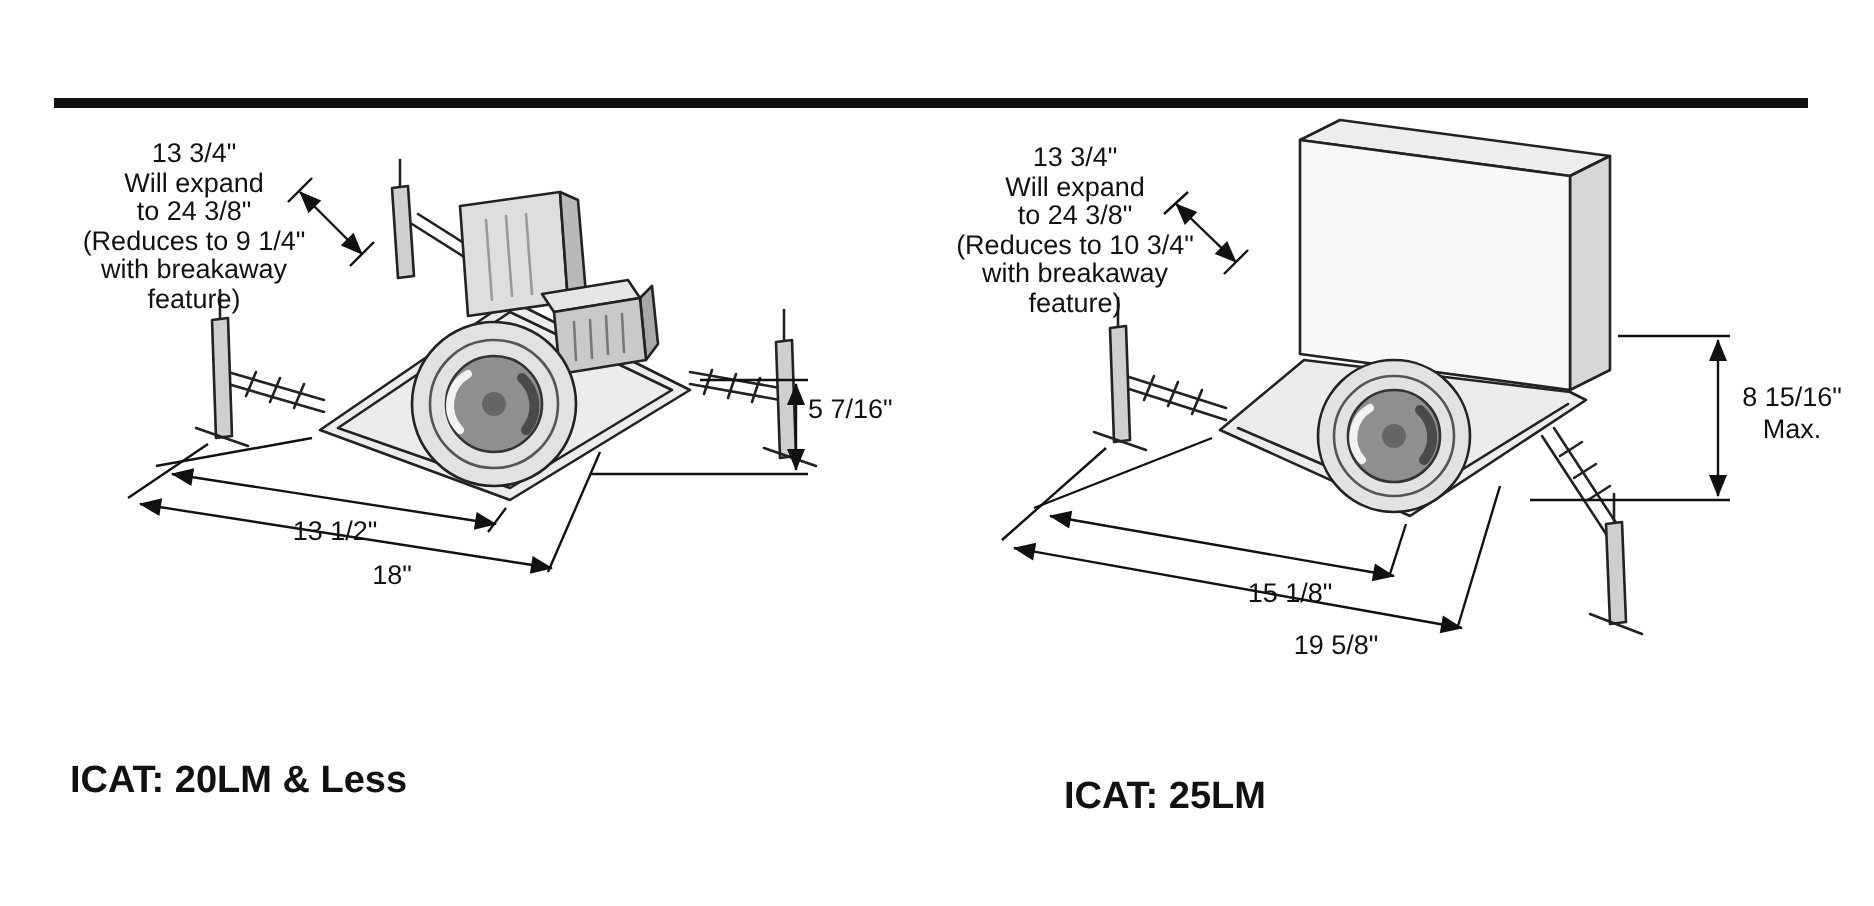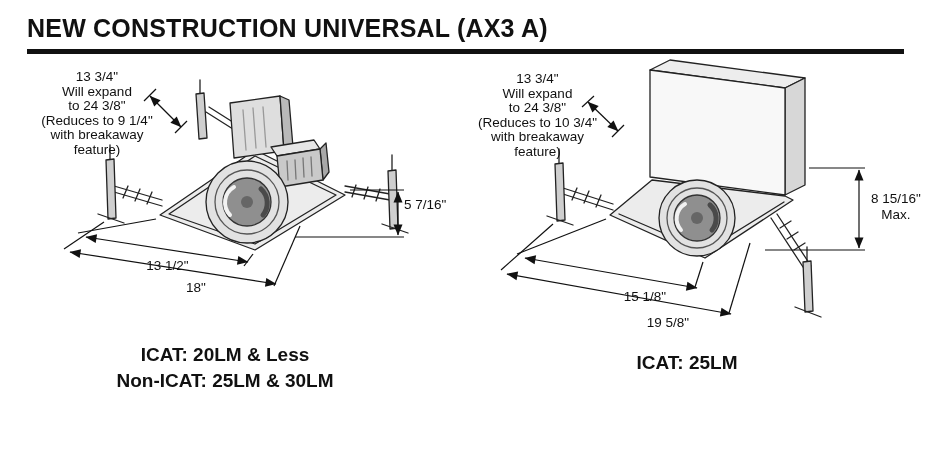--- a/index.html
+++ b/index.html
@@ -6,28 +6,27 @@
   html,body { background:#ffffff; }
   body { font-family:"Liberation Sans", sans-serif; color:#111; }
   .page { position:relative; width:937px; height:453px; background:#fff; overflow:hidden; }
   .title { position:absolute; left:27px; top:14px; font-size:25px; font-weight:bold; letter-spacing:0.2px; color:#111; white-space:nowrap; }
   .title-rule { position:absolute; left:27px; top:49px; width:877px; height:5px; background:#111; }
   .fig { position:absolute; }
   .fig svg { position:absolute; left:0; top:0; overflow:visible; }
   .note { position:absolute; font-size:13.5px; line-height:14.5px; text-align:center; color:#111; }
   .dim { position:absolute; font-size:13.5px; line-height:16px; color:#111; text-align:center; white-space:nowrap; }
   .dim.left-align { text-align:left; }
-  .caption { position:absolute; font-size:19px; font-weight:bold; line-height:26px; text-align:center; color:#111; }
+  .caption { position:absolute; font-size:19px; font-weight:bold; line-height:26px; text-align:left; color:#111;margin-top:36px; }
 </style>
 </head>
 <body>
 
 <div class="page">
 
-  <h1 class="title">NEW CONSTRUCTION UNIVERSAL (AX3 A)</h1>
   <div class="title-rule"></div>
 
   <div class="fig" style="left:10px; top:58px; width:450px; height:290px;">
     <svg width="450" height="290" viewBox="0 0 450 290">
       <defs>
         <marker id="ahL" markerWidth="12" markerHeight="10" refX="11" refY="5" orient="auto-start-reverse" markerUnits="userSpaceOnUse">
           <path d="M0.5,0.5 L11.5,5 L0.5,9.5 z" fill="#111"></path>
         </marker>
       </defs>
 
@@ -220,20 +219,19 @@
     <div class="dim" style="left:408px; top:133px; width:66px;">
       <div>8 15/16"</div>
       <div>Max.</div>
     </div>
     <div class="dim" style="left:138px; top:231px; width:104px;">15 1/8"</div>
     <div class="dim" style="left:161px; top:257px; width:104px;">19 5/8"</div>
   </div>
 
   <div class="caption" style="left:35px; top:342px; width:380px;">
     <div>ICAT: 20LM &amp; Less</div>
-    <div>Non-ICAT: 25LM &amp; 30LM</div>
   </div>
 
   <div class="caption" style="left:532px; top:350px; width:310px;">
     <div>ICAT: 25LM</div>
   </div>
 
 </div>
 
 </body></html>

